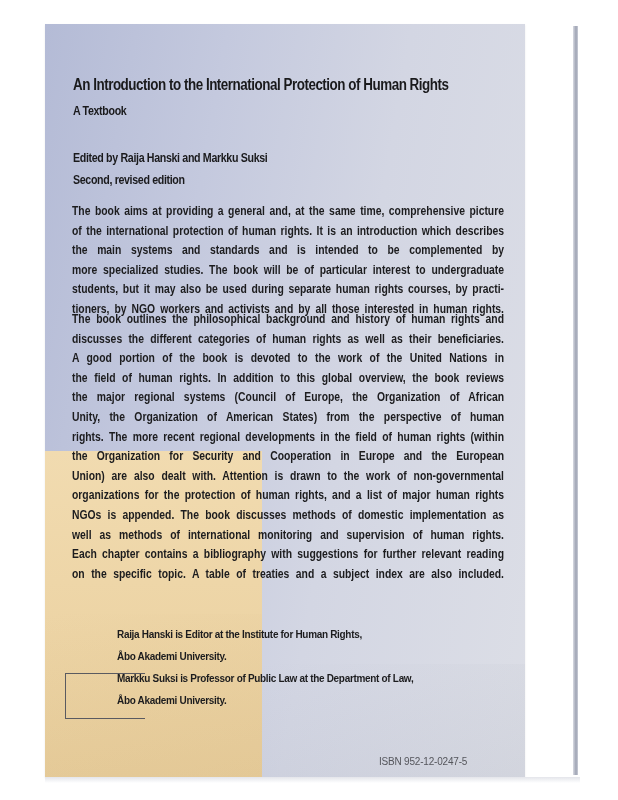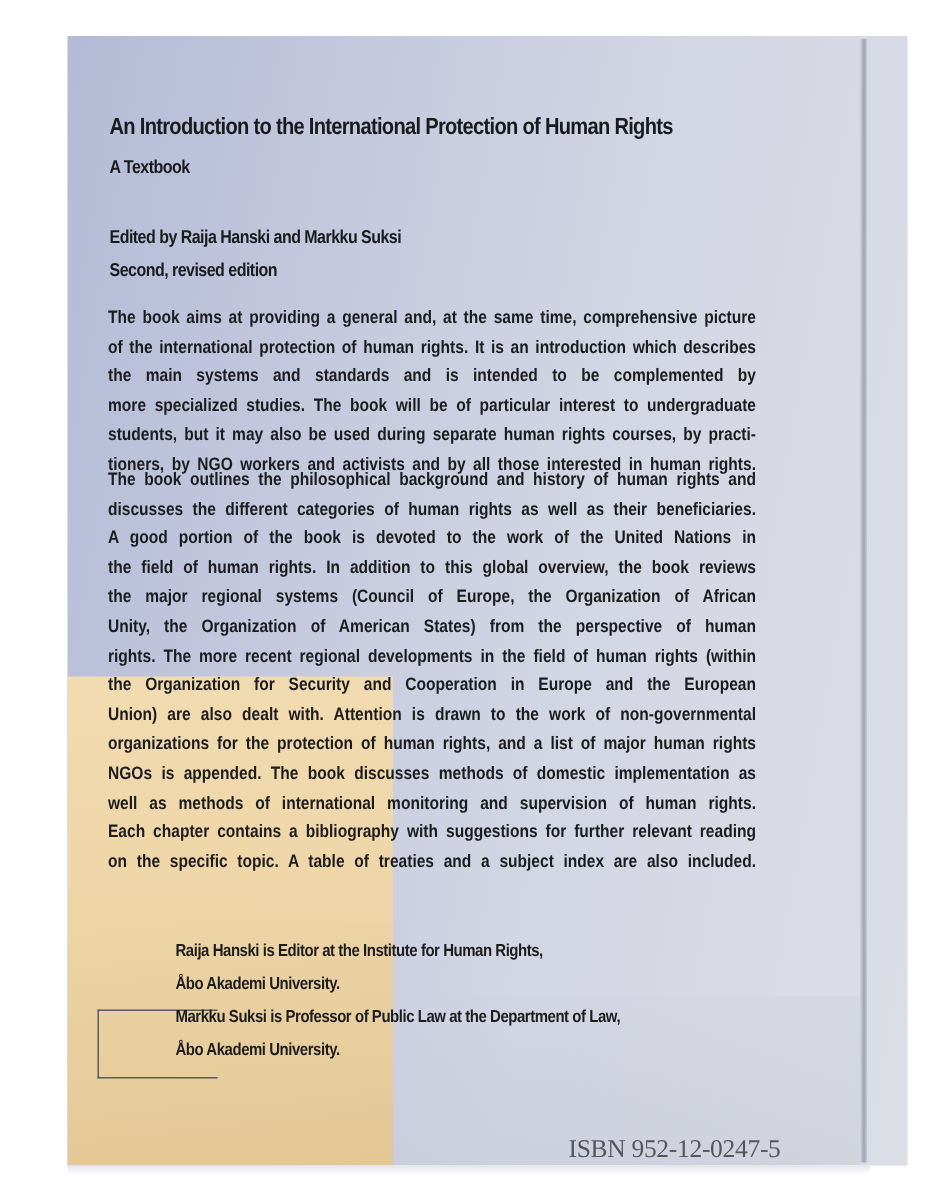--- a/index.html
+++ b/index.html
@@ -11,21 +11,21 @@
       width: 618px;
       height: 800px;
       position: relative;
       overflow: hidden;
       font-family: "Liberation Sans", sans-serif;
     }
     .cover {
       position: absolute;
       left: 45px;
       top: 24px;
-      width: 560px;
+      width: 480px;
       height: 753px;
       background: linear-gradient(100deg, #b4bbd6 0%, #c4c9de 30%, #d3d6e3 60%, #dcdee6 100%);
       overflow: hidden;
       box-shadow: 0 1px 2px rgba(0,0,0,0.08);
     }
     .cover-edge {
       position: absolute;
       left: 573px;
       top: 26px;
       width: 5px;
@@ -168,25 +168,24 @@
       height: 46px;
       border-top: 1.5px solid #5a5a60;
       border-left: 1.5px solid #5a5a60;
       border-bottom: 1.5px solid #5a5a60;
       box-sizing: border-box;
     }
     .isbn {
       position: absolute;
       left: 334px;
       top: 732px;
-      font-size: 17px;
+      font-size: 10px;
       color: #55565c;
       letter-spacing: -0.2px;
       white-space: nowrap;
-      font-family: Liberation Serif, serif;
     }
   </style>
 </head>
 <body>
 
 <div class="cover">
   <div class="beige-panel"></div>
   <div class="beige-crease"></div>
   <div class="gray-crease"></div>
 

